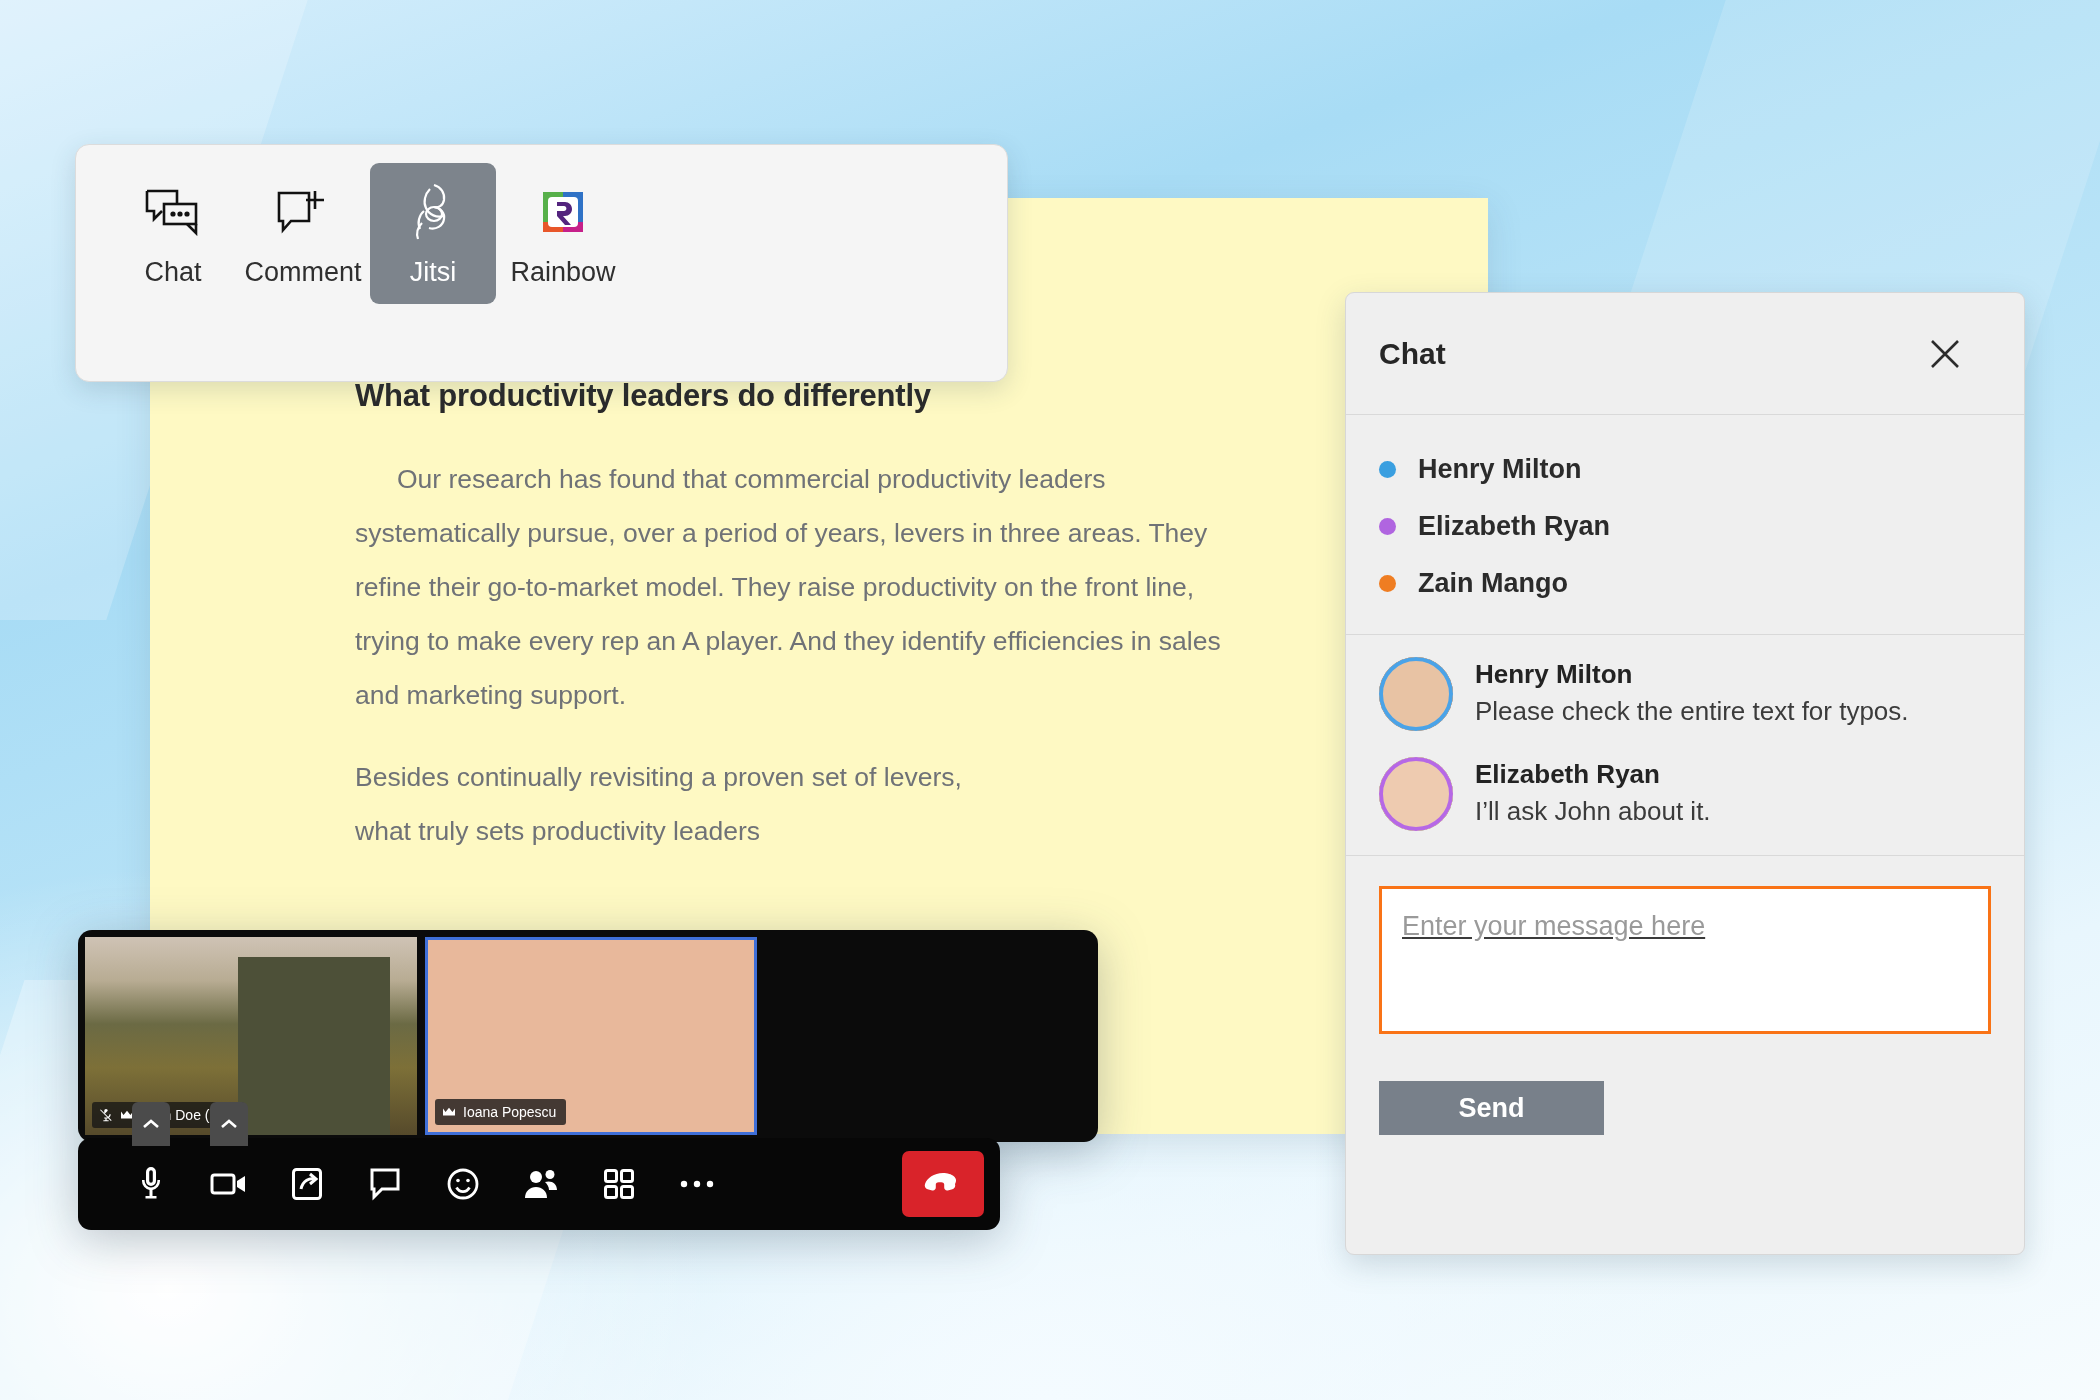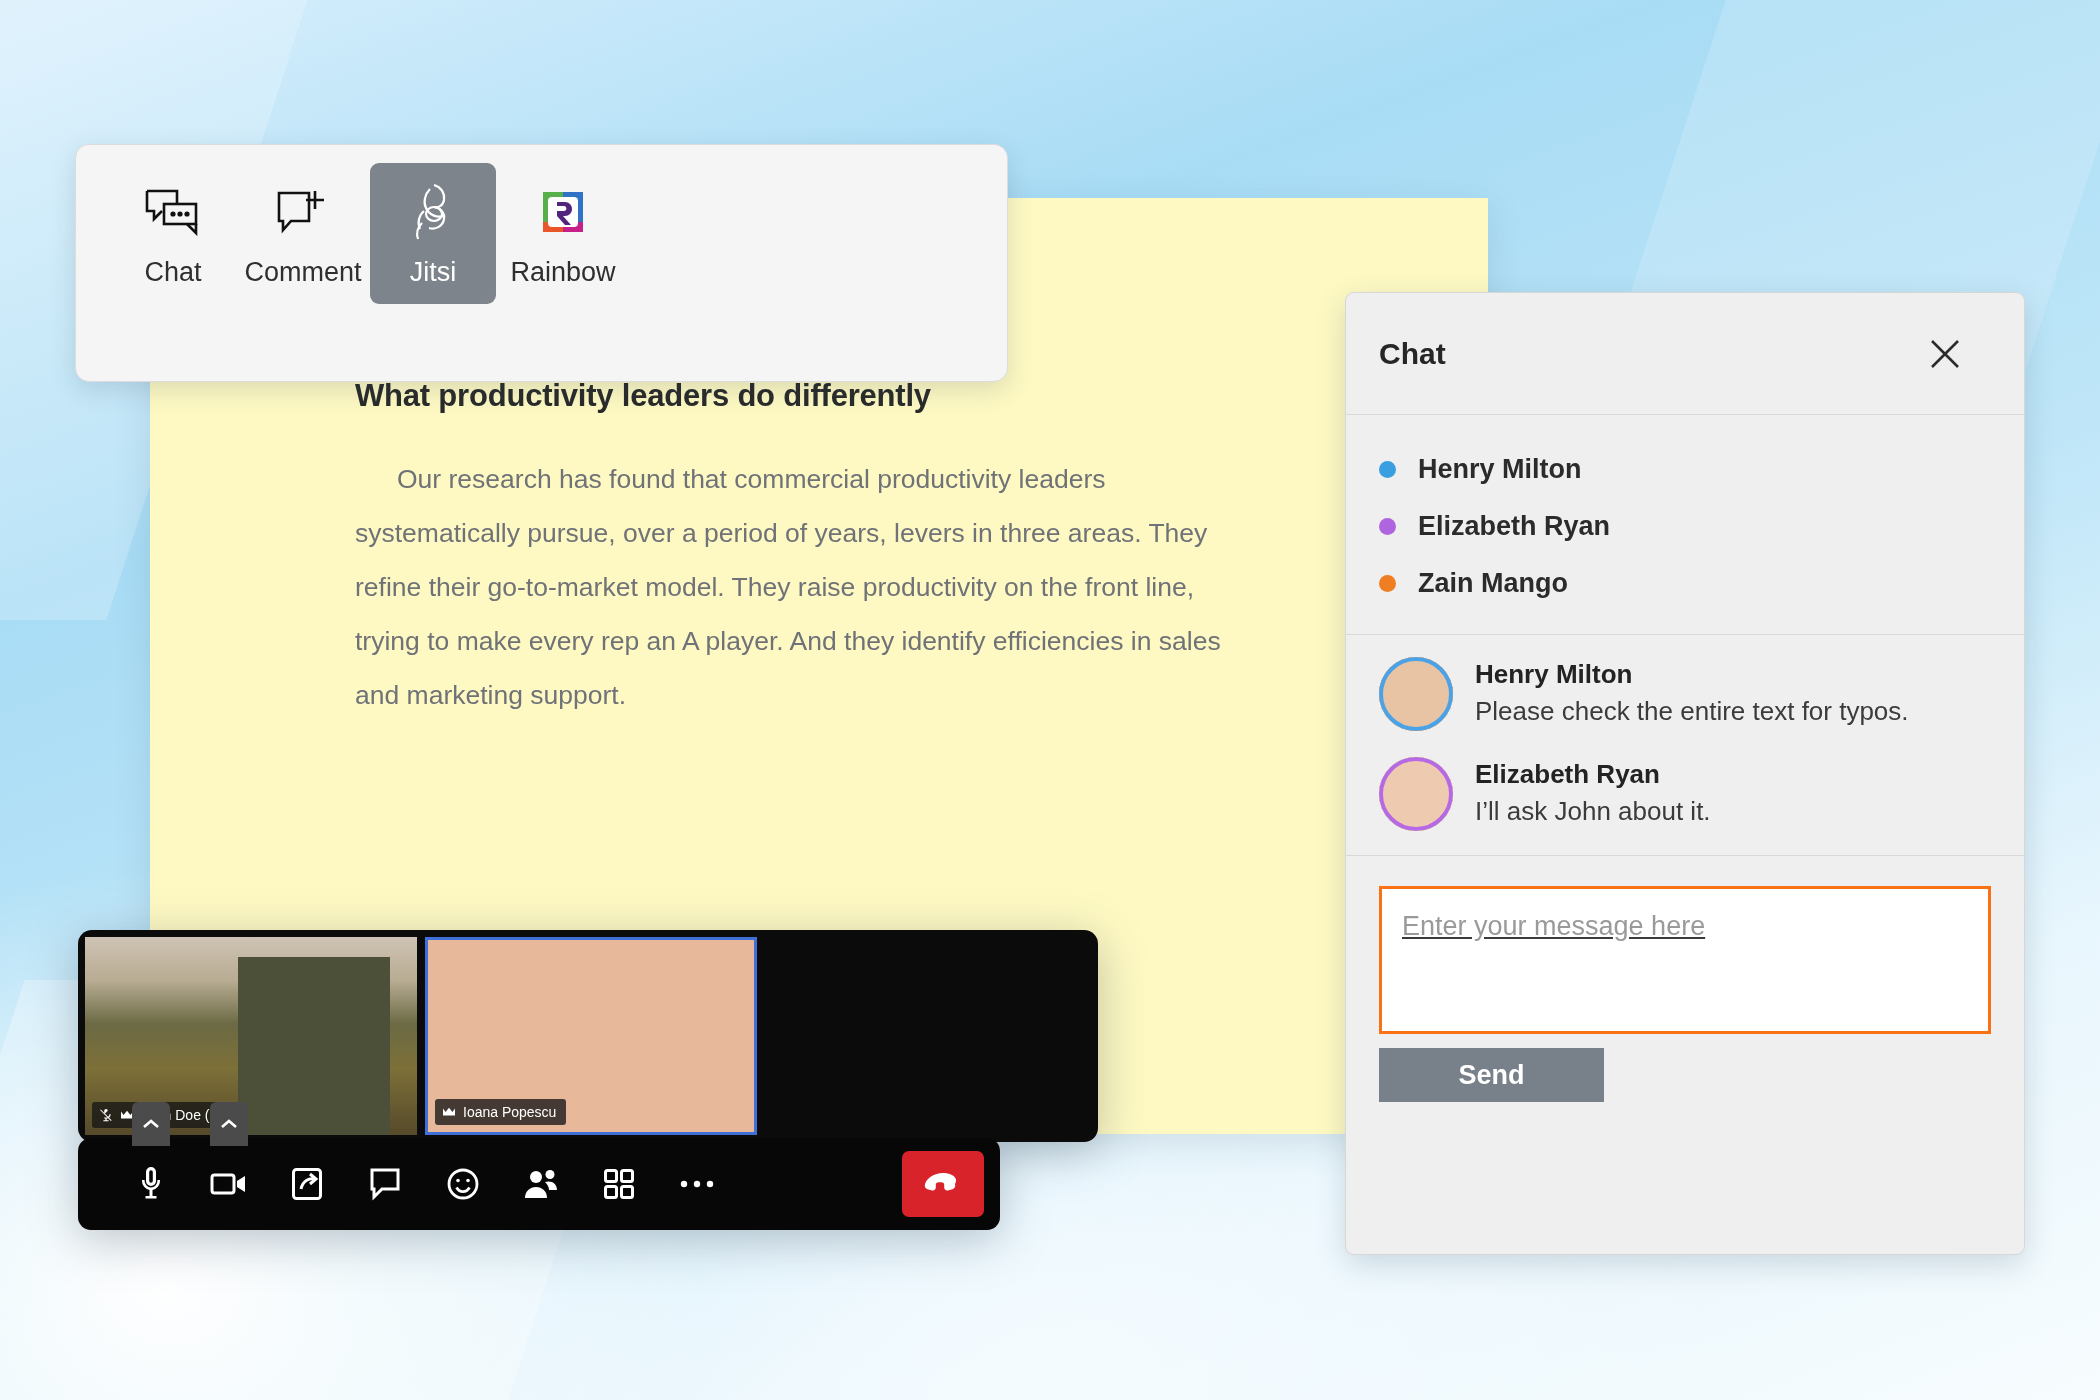--- a/index.html
+++ b/index.html
@@ -130,21 +130,21 @@
     width: 100%; height: 148px;
     background: #ffffff;
     border: 3px solid #f97316;
     font-family: "Liberation Sans", sans-serif;
     font-size: 27px; color: #3b3b3b;
     padding: 22px 20px;
     resize: none; outline: none; text-decoration: underline;
   }
   #message-input::placeholder { color: #9a9a9a; }
   #send-button {
-    margin-top: 10px;
+    margin-top: 43px;
     width: 225px; height: 54px;
     background: #78808a; border: none;
     color: #ffffff; font-size: 27px; font-weight: bold;
     font-family: "Liberation Sans", sans-serif;
     cursor: pointer;
   }
 
   
   #video-widget {
     position: absolute;
@@ -261,20 +261,21 @@
 <body>
 
 <div class="bg-streak s1"></div>
 <div class="bg-streak s2"></div>
 <div class="bg-streak s3"></div>
 
 <div id="doc-window">
   <div id="doc-body">
     <div id="doc-title">What productivity leaders do differently</div>
     <p class="doc-para indent">Our research has found that commercial productivity leaders systematically pursue, over a period of years, levers in three areas. They refine their go-to-market model. They raise productivity on the front line, trying to make every rep an A player. And they identify efficiencies in sales and marketing support.</p>
+    <p class="doc-para narrow">Besides continually revisiting a proven set of levers, what truly sets productivity leaders</p>
   </div>
 </div>
 
 <div id="integration-toolbar">
 
   <div class="tool-item">
     <span class="tool-icon">
       <svg width="58" height="48" viewBox="0 0 58 48" fill="none" stroke="#111" stroke-width="2.6">
         <path d="M3 3h30v13"></path>
         <path d="M3 3v20l7 0 0 8 8-8"></path>

